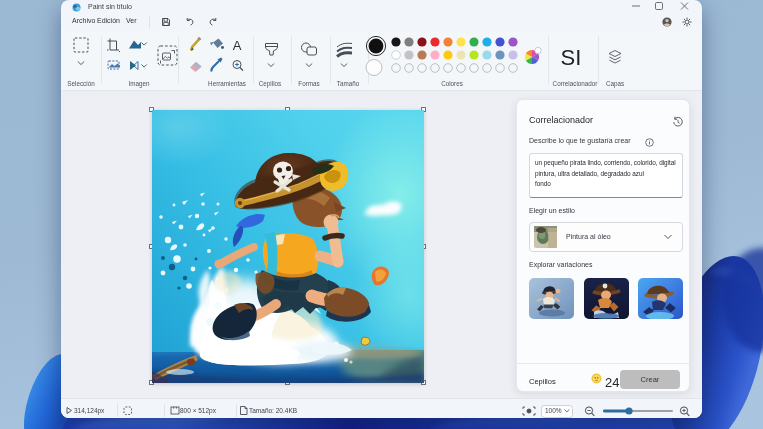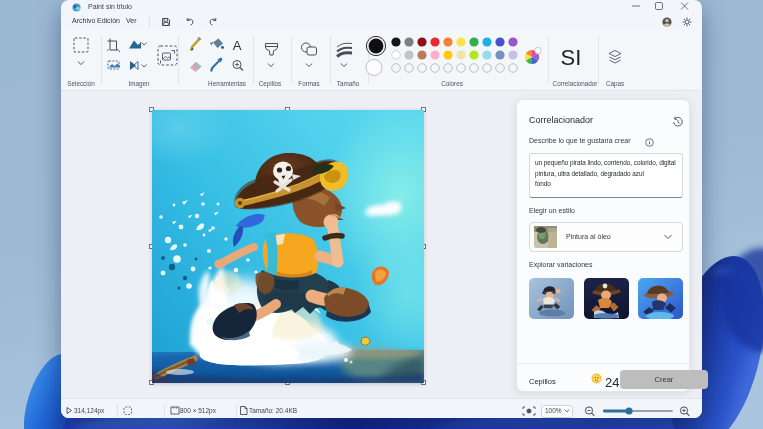--- a/index.html
+++ b/index.html
@@ -535,21 +535,21 @@
   <div class="abs" style="left:0px;top:263px;width:172px;height:1px;background:#e7e9ec"></div>
   <span class="abs" style="left:12px;top:277px;font-size:7.5px;color:#25282e">Cepillos</span>
   <svg class="abs" style="left:74px;top:273px" width="11" height="11" viewBox="0 0 11 11">
    <circle cx="5.5" cy="5.5" r="5" fill="#f5c33b"></circle>
    <circle cx="5.5" cy="5.5" r="3.6" fill="#fbda6a"></circle>
    <circle cx="4.2" cy="4.8" r="0.7" fill="#7a5a10"></circle>
         <circle cx="6.8" cy="4.8" r="0.7" fill="#7a5a10"></circle>
    <path d="M4 6.8 c1 1 2 1 3 0" stroke="#7a5a10" stroke-width="0.7" fill="none"></path>
   </svg>
   <span class="abs" style="left:88px;top:275px;font-size:13px;color:#25282e">24</span>
-  <div class="abs" style="left:103px;top:270px;width:88px;height:19px;background:#bdbdbd;border-radius:4px;text-align:center;line-height:19px;font-size:7.5px;color:#33363a">Crear</div>
+  <div class="abs" style="left:103px;top:270px;width:60px;height:19px;background:#bdbdbd;border-radius:4px;text-align:center;line-height:19px;font-size:7.5px;color:#33363a">Crear</div>
  </div>
  <div id="statusbar" class="abs">
   <svg class="abs" style="left:0;top:2px" width="641" height="19" viewBox="0 0 641 19">
    <g stroke="#dfe3e8" stroke-width="1">
           <path d="M56.5 3 v13 M103.5 3 v13 M175.5 3 v13"></path>
         </g>
    <path d="M6 6.5 l4.5 3 -4.5 3 z" fill="none" stroke="#474e58" stroke-width="0.9"></path>
    <rect x="63" y="6" width="7.5" height="7.5" rx="1.5" fill="none" stroke="#474e58" stroke-width="0.9" stroke-dasharray="1.8 1.5"></rect>
    <g fill="none" stroke="#474e58" stroke-width="0.85">
     <rect x="110" y="6" width="8" height="7"></rect>

